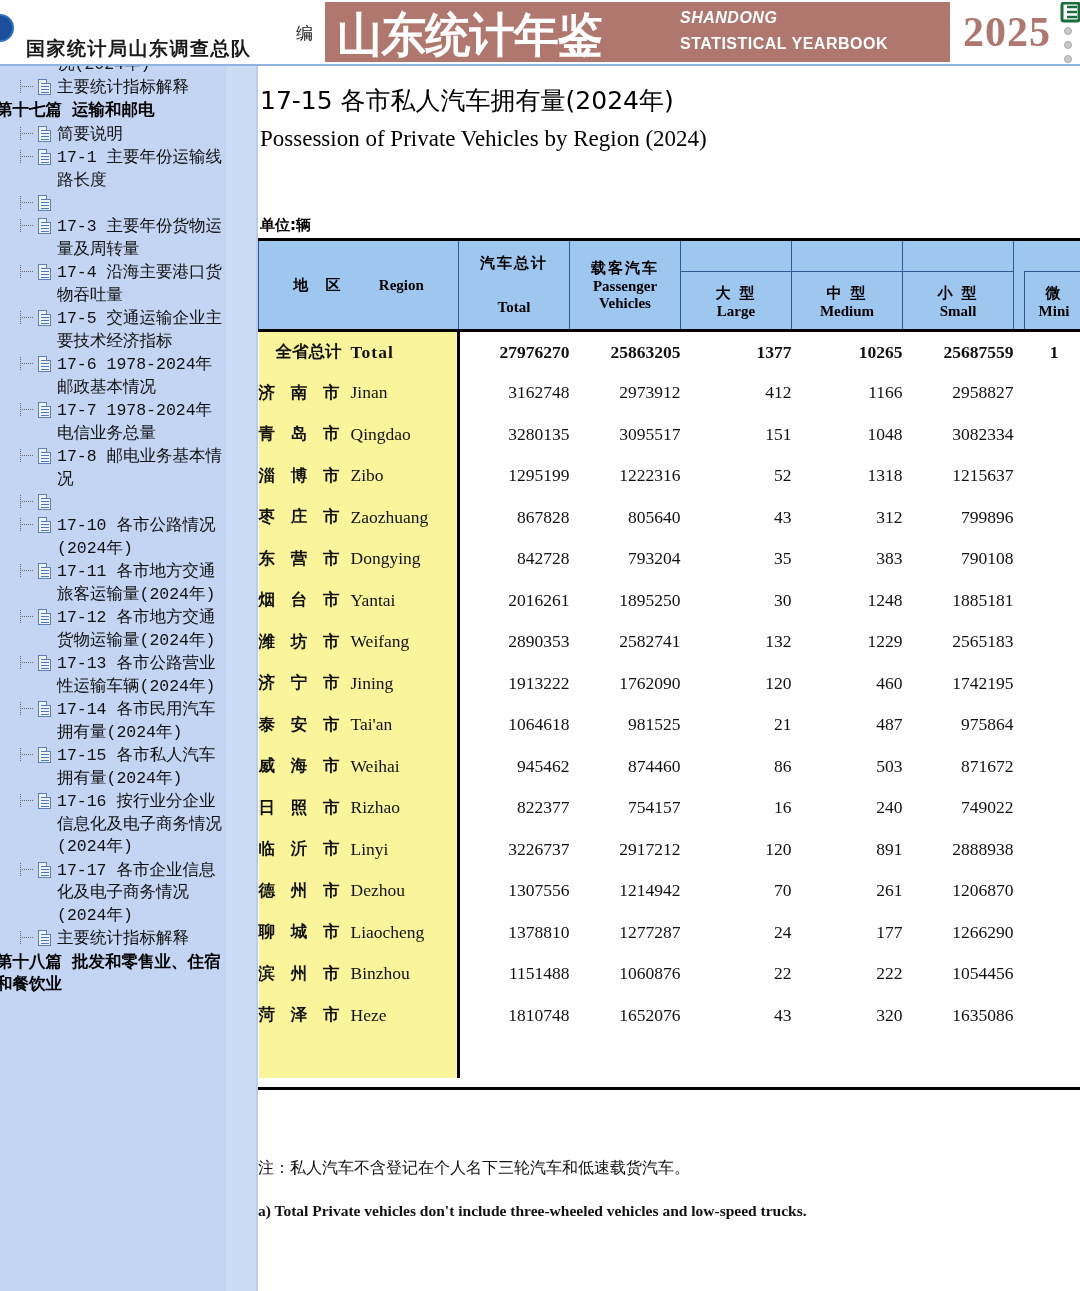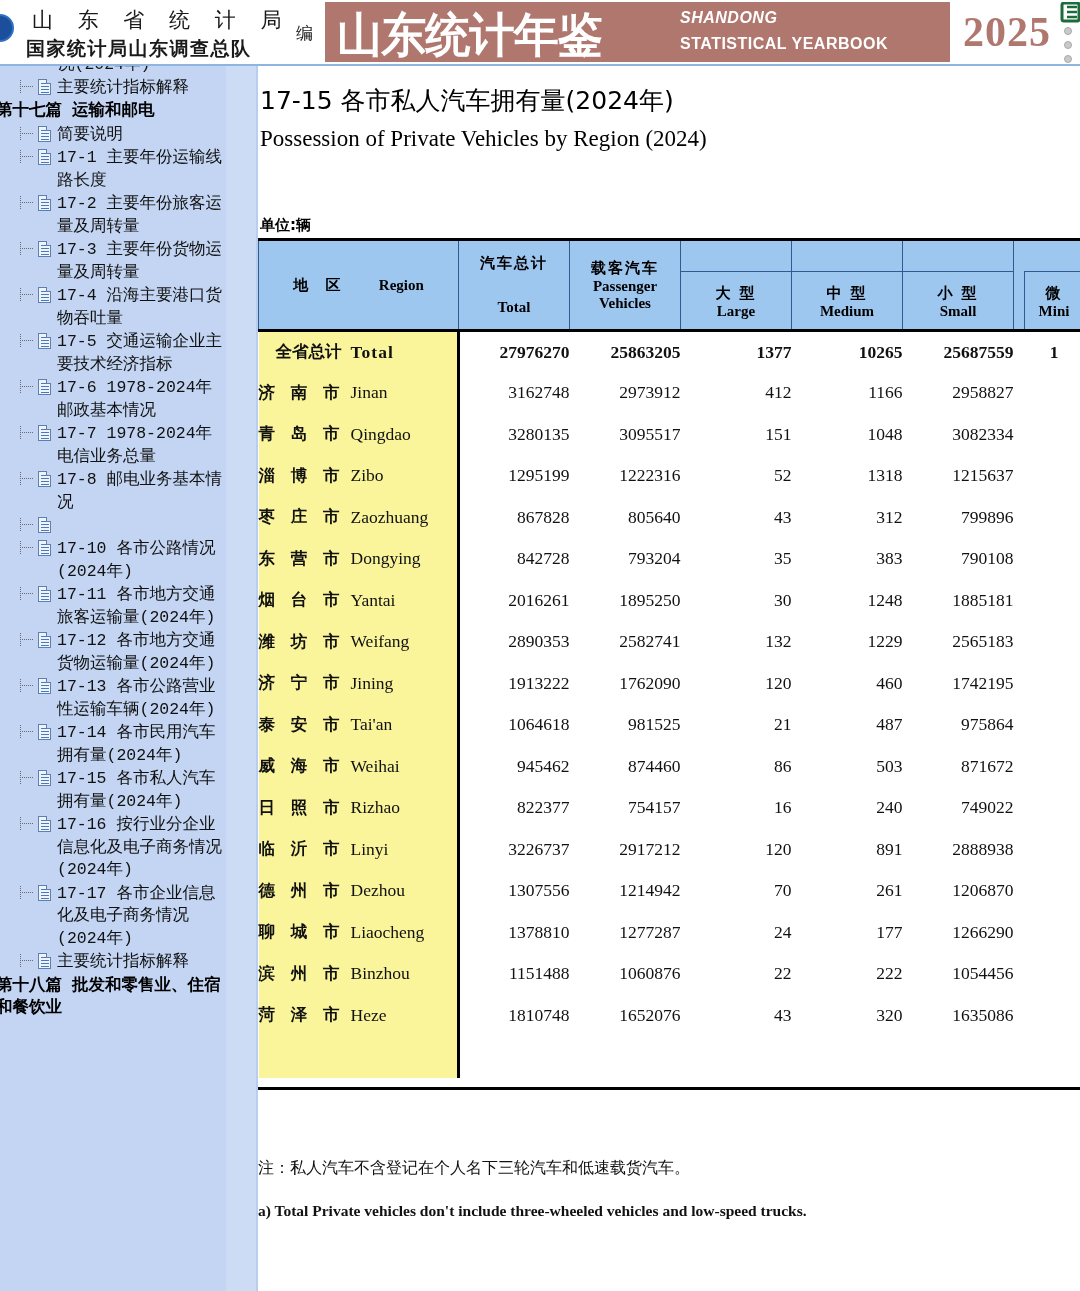--- a/index.html
+++ b/index.html
@@ -310,21 +310,20 @@
     color: #111111;
   }
 </style>
 </head>
 <body>
 
 <div id="banner">
   <div id="banner-logo-circle"></div>
 
   <div id="banner-left-block">
-    <div id="banner-cn1" class="banner-cn-line">山 东 省 统 计 局</div>
     <div id="banner-cn2" class="banner-cn-line">国家统计局山东调查总队</div>
   </div>
   <div id="banner-bian">编</div>
 
   <div id="banner-center">
     <div id="banner-title-cn">山东统计年鉴</div>
     <div id="banner-title-en1">SHANDONG</div>
     <div id="banner-title-en2">STATISTICAL YEARBOOK</div>
   </div>
 
@@ -360,21 +359,20 @@
         <span class="tree-label">简要说明</span>
       </div>
       <div class="tree-item">
         <span class="tree-hook"></span>
         <span class="doc-icon"></span>
         <span class="tree-label">17-1 主要年份运输线路长度</span>
       </div>
       <div class="tree-item">
         <span class="tree-hook"></span>
         <span class="doc-icon"></span>
-        <span class="tree-label">17-2 主要年份旅客运量及周转量</span>
       </div>
       <div class="tree-item">
         <span class="tree-hook"></span>
         <span class="doc-icon"></span>
         <span class="tree-label">17-3 主要年份货物运量及周转量</span>
       </div>
       <div class="tree-item">
         <span class="tree-hook"></span>
         <span class="doc-icon"></span>
         <span class="tree-label">17-4 沿海主要港口货物吞吐量</span>

